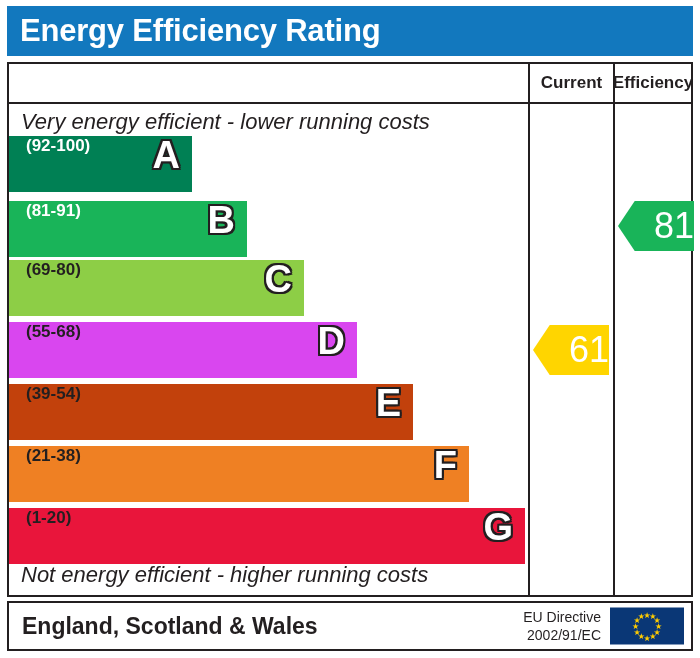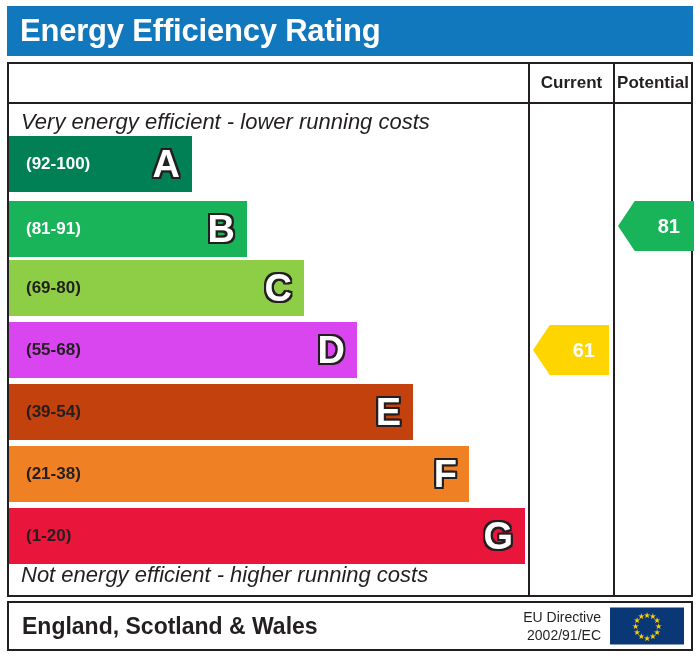--- a/index.html
+++ b/index.html
@@ -83,21 +83,21 @@
   .bars {
     position: absolute;
     left: 0; top: 72px;
     width: 519px; height: 422px;
   }
   .bar {
     position: absolute;
     left: 0;
     height: 56px;
     display: flex;
-    align-items: center;
+    align-items: flex-start;
   }
   .bar .range {
     font-size: 17px;
     font-weight: bold;
     padding-left: 17px;
     white-space: nowrap;
   }
   .bar .letter {
     position: absolute;
     right: 12px;
@@ -118,23 +118,22 @@
   .arrow {
     position: absolute;
     height: 50px;
     display: flex;
     align-items: center;
     justify-content: flex-end;
     clip-path: polygon(22% 0%, 100% 0%, 100% 100%, 22% 100%, 0% 50%);
   }
   .arrow .val {
     color: #ffffff;
-    font-size: 20px;
-    font-weight: bold;
-    padding-right: 14px;
+    font-size: 36px;
+    font-weight: normal;
     line-height: 1;
   }
 
   
   .footer {
     position: absolute;
     left: 7px; top: 601px;
     width: 686px; height: 50px;
     border: 2px solid #231f20;
     background: #ffffff;
@@ -184,21 +183,21 @@
     <div class="title">Energy Efficiency Rating</div>
   </div>
 
   <div class="frame">
 
     <div class="hline-head"></div>
     <div class="vline current"></div>
     <div class="vline potential"></div>
 
     <div class="colhead current">Current</div>
-    <div class="colhead potential">Potential</div>
+    <div class="colhead potential">Efficiency</div>
 
     <div class="caption top">Very energy efficient - lower running costs</div>
     <div class="caption bottom">Not energy efficient - higher running costs</div>
 
     <div class="bars" id="bars-container">
         <div class="bar dark" style="top: 0px; width: 183px; background: rgb(0, 128, 84);">
           <span class="range">(92-100)</span>
           <span class="letter">A</span>
         </div>
         <div class="bar dark" style="top: 65px; width: 238px; background: rgb(25, 180, 89);">

